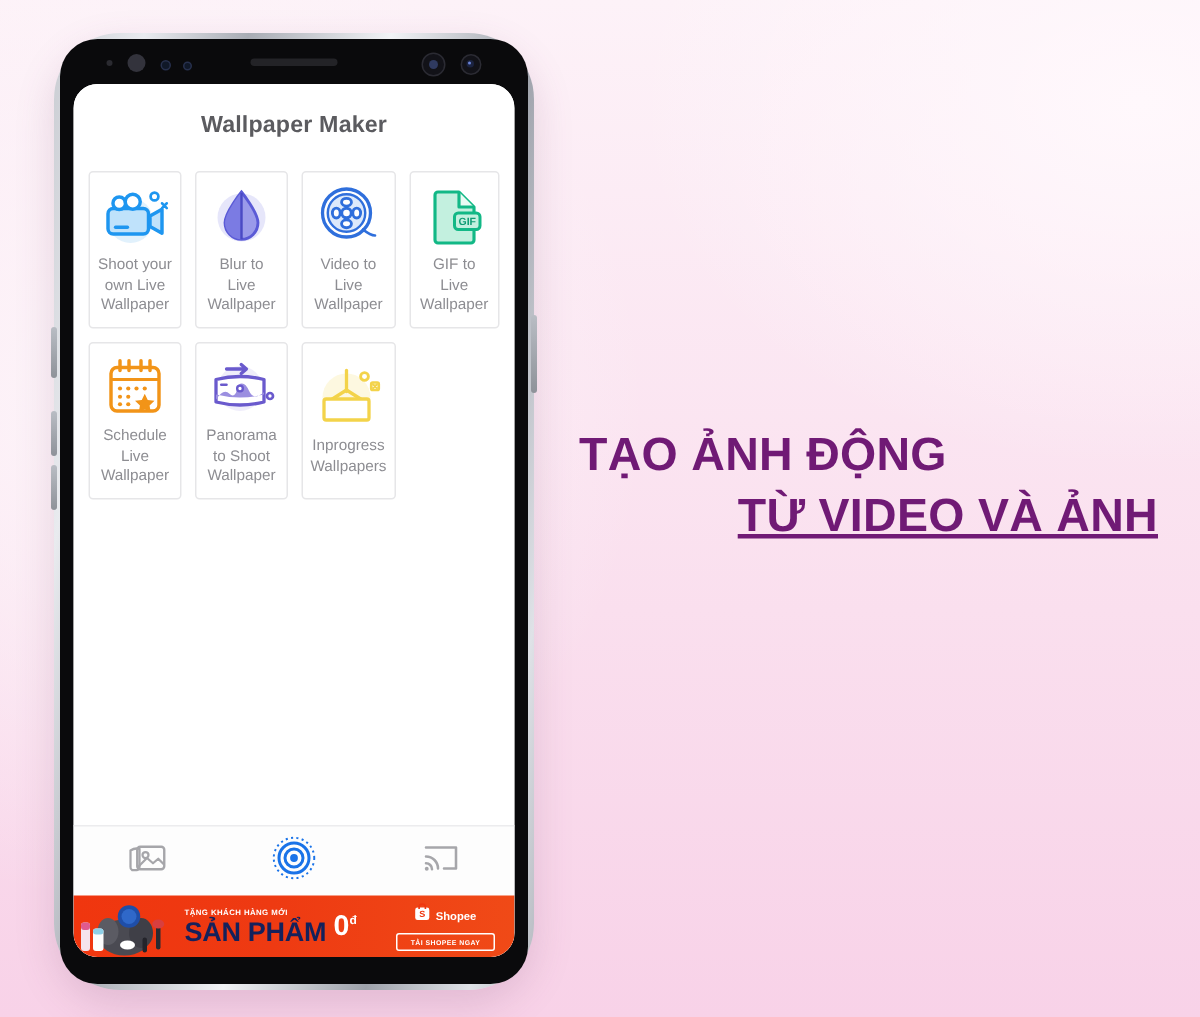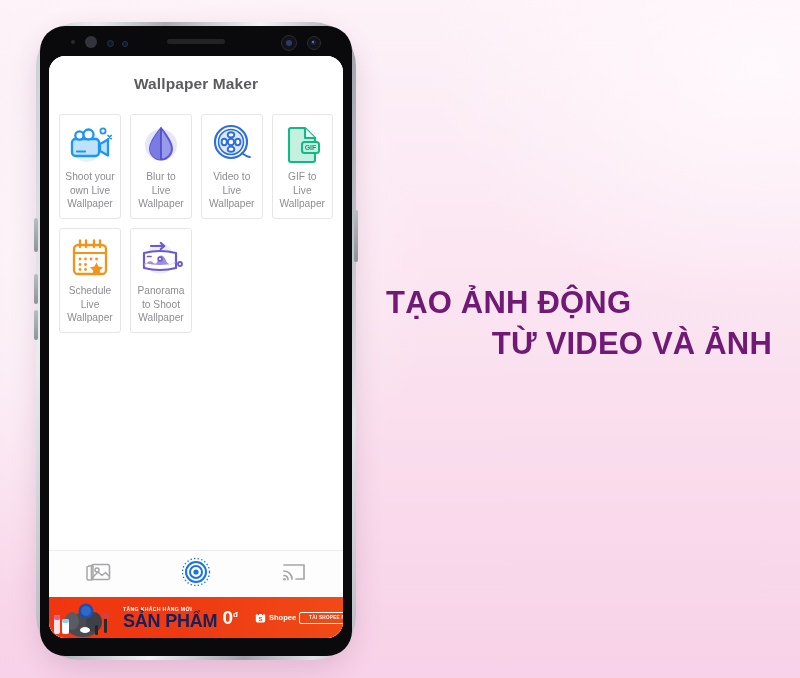--- a/index.html
+++ b/index.html
@@ -93,39 +93,39 @@
   }
   .ad-products{
     width:74px;height:41px;position:relative;flex:0 0 auto;
   }
   .ad-text{flex:1;display:flex;align-items:center;gap:5px;}
   .ad-line1{color:#fff;font-size:5.2px;font-weight:700;letter-spacing:.3px;}
   .ad-line2{color:#14215c;font-size:18px;font-weight:700;letter-spacing:-.2px;line-height:1;}
   .ad-zero{color:#fff;font-size:19px;font-weight:800;line-height:1;}
   .ad-zero sup{font-size:8px;}
   .ad-right{
-    width:84px;flex:0 0 auto;display:flex;flex-direction:row;
+    width:84px;flex:0 0 auto;display:flex;flex-direction:column;
     align-items:center;gap:3px;padding-right:4px;
   }
   .ad-shopee{display:flex;align-items:center;gap:3px;}
   .ad-shopee-name{color:#fff;font-size:7.5px;font-weight:600;}
   .ad-cta{
     border:1px solid #fff;border-radius:2px;color:#fff;
     font-size:4.6px;font-weight:700;letter-spacing:.3px;
     padding:2.5px 9px;white-space:nowrap;
   }
 
   
   #headline{
     position:absolute;left:386px;top:282px;width:392px;
     color:#701a75;font-weight:700;font-size:31px;line-height:1.33;
     letter-spacing:.2px;
   }
   #headline .l1{display:block;text-align:left;}
-  #headline .l2{display:block;text-align:right;padding-right:6px;}
+  #headline .l2{display:block;text-align:right;padding-right:6px;text-decoration:underline;}
 </style>
 </head>
 <body>
 
 <div id="bg-wash"></div>
 
 <div id="phone-mockup">
   <div class="phone-outer"></div>
   <div class="phone-frame">
 
@@ -241,20 +241,34 @@
                 <path d="M8 29.5 q5 -8 9 -4 t6 -6 q4 -3 7 4 t10 1 v1.5 q-16 4 -32 0 Z" fill="#9b8fe0"></path>
                 <circle cx="24" cy="22" r="1.9" fill="#fff" stroke="#6a5acd" stroke-width="1.6"></circle>
                 <line x1="11.5" y1="19.5" x2="15" y2="19.5" stroke="#6a5acd" stroke-width="1.7" stroke-linecap="round"></line>
                 <path d="M15 9 h13 m-3.2 -3 l3.5 3 -3.5 3" fill="none" stroke="#6a5acd" stroke-width="2.2" stroke-linecap="round" stroke-linejoin="round"></path>
                 <circle cx="44" cy="27" r="2" fill="none" stroke="#6a5acd" stroke-width="1.8"></circle>
               </svg>
             </div>
             <div class="card-label">Panorama to Shoot Wallpaper</div>
           </div>
 
+          <div class="card">
+            <div class="card-icon">
+              <svg width="48" height="44" viewBox="0 0 48 44">
+                <circle cx="23" cy="22" r="16" fill="#fdf6d8" opacity=".8"></circle>
+                <line x1="23" y1="4" x2="23" y2="18" stroke="#f3d34a" stroke-width="2.2" stroke-linecap="round"></line>
+                <path d="M12 24 l11 -7 11 7" fill="none" stroke="#f3d34a" stroke-width="2.2" stroke-linejoin="round"></path>
+                <rect x="8" y="23" width="30" height="14" rx="1.5" fill="#fff" stroke="#f3d34a" stroke-width="2.2"></rect>
+                <circle cx="35" cy="8" r="2.6" fill="none" stroke="#f3d34a" stroke-width="1.9"></circle>
+                <rect x="39.5" y="12" width="5" height="5" rx="1" fill="none" stroke="#f3d34a" stroke-width="1.8"></rect>
+                <path d="M40.8 13.3 l2.4 2.4 M43.2 13.3 l-2.4 2.4" stroke="#f3d34a" stroke-width="1.5" stroke-linecap="round"></path>
+              </svg>
+            </div>
+            <div class="card-label">Inprogress Wallpapers</div>
+          </div>
 
         </div>
 
         <div class="bottom-nav">
           <div class="nav-item">
             <span>
               <svg width="28" height="24" viewBox="0 0 28 24">
                 <path d="M3 7 q3 -2 6 -1 v12 a2 2 0 0 1 -2 2 H4 a2 2 0 0 1 -1 -2 Z" fill="none" stroke="#a6a6aa" stroke-width="1.5"></path>
                 <rect x="7.5" y="4.5" width="18" height="15" rx="2" fill="none" stroke="#a6a6aa" stroke-width="1.6"></rect>
                 <circle cx="13" cy="10" r="2" fill="none" stroke="#a6a6aa" stroke-width="1.5"></circle>

